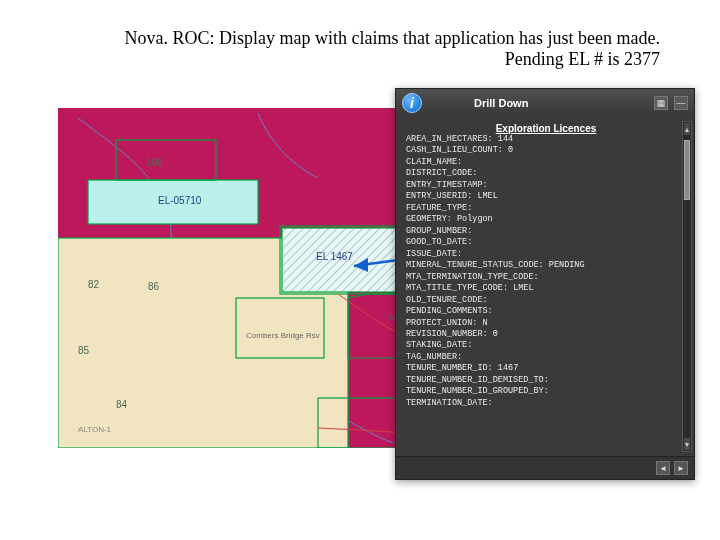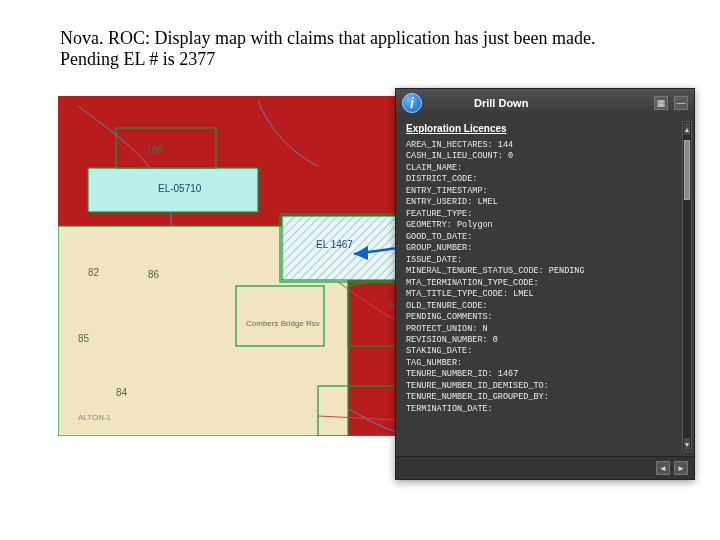--- a/index.html
+++ b/index.html
@@ -5,33 +5,33 @@
   * { margin: 0; padding: 0; box-sizing: border-box; }
   body {
     width: 720px;
     height: 540px;
     background: #ffffff;
     font-family: Arial, sans-serif;
     position: relative;
     overflow: hidden;
   }
   .title-block {
-    text-align: left;
+    text-align: right;
     padding: 28px 60px 14px;
     font-family: "Times New Roman", serif;
     font-size: 18px;
     color: #000;
   }
   .map-area {
     position: absolute;
-    top: 96px;
+    top: 108px;
     left: 58px;
     width: 604px;
     height: 340px;
-    background: #b91c1c;
+    background: #be185d;
     overflow: hidden;
   }
   .map-svg {
     position: absolute;
     top: 0; left: 0;
     width: 100%; height: 100%;
   }
   .panel {
     position: absolute;
     top: 88px;
@@ -82,21 +82,21 @@
     padding: 6px 8px 6px 10px;
     overflow: hidden;
     position: relative;
     font-family: "Segoe UI", Arial, sans-serif;
   }
   .panel-body .section-title {
     font-weight: bold;
     color: #fff;
     font-size: 10px;
     text-decoration: underline;
-    margin-bottom: 6px;
+    text-align: center;
   }
   .attr-list {
     list-style: none;
     color: #eaeaea;
     line-height: 1.35;
     font-size: 8.5px;
     white-space: nowrap;
     font-family: Liberation Mono, monospace;
   }
   .attr-list li span.k {}
@@ -222,22 +222,22 @@
     <div class="section-title">Exploration Licences</div>
     <ul class="attr-list" id="attr-list">
         <li><span class="k">AREA_IN_HECTARES: </span><span class="v">144</span></li>
         <li><span class="k">CASH_IN_LIEU_COUNT: </span><span class="v">0</span></li>
         <li><span class="k">CLAIM_NAME: </span><span class="v"></span></li>
         <li><span class="k">DISTRICT_CODE: </span><span class="v"></span></li>
         <li><span class="k">ENTRY_TIMESTAMP: </span><span class="v"></span></li>
         <li><span class="k">ENTRY_USERID: </span><span class="v">LMEL</span></li>
         <li><span class="k">FEATURE_TYPE: </span><span class="v"></span></li>
         <li><span class="k">GEOMETRY: </span><span class="v">Polygon</span></li>
+        <li><span class="k">GROUP_NUMBER: </span><span class="v"></span></li>
         <li><span class="k">GOOD_TO_DATE: </span><span class="v"></span></li>
-        <li><span class="k">GROUP_NUMBER: </span><span class="v"></span></li>
         <li><span class="k">ISSUE_DATE: </span><span class="v"></span></li>
         <li><span class="k">MINERAL_TENURE_STATUS_CODE: </span><span class="v">PENDING</span></li>
         <li><span class="k">MTA_TERMINATION_TYPE_CODE: </span><span class="v"></span></li>
         <li><span class="k">MTA_TITLE_TYPE_CODE: </span><span class="v">LMEL</span></li>
         <li><span class="k">OLD_TENURE_CODE: </span><span class="v"></span></li>
         <li><span class="k">PENDING_COMMENTS: </span><span class="v"></span></li>
         <li><span class="k">PROTECT_UNION: </span><span class="v">N</span></li>
         <li><span class="k">REVISION_NUMBER: </span><span class="v">0</span></li>
         <li><span class="k">STAKING_DATE: </span><span class="v"></span></li>
         <li><span class="k">TAG_NUMBER: </span><span class="v"></span></li>

